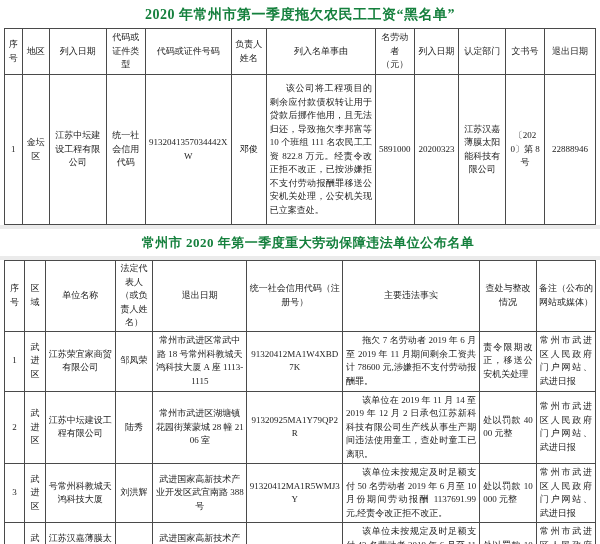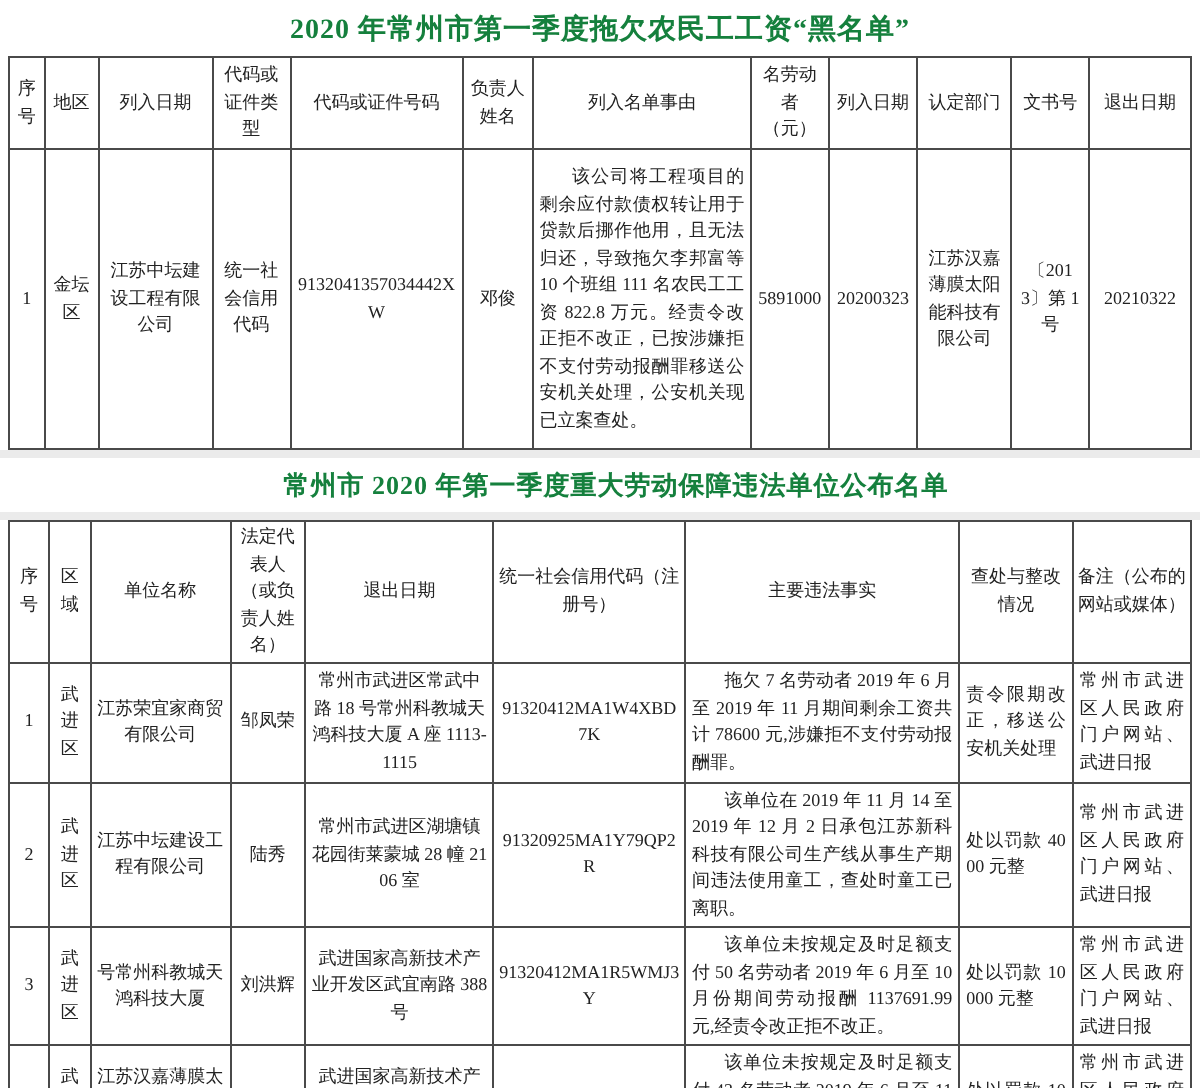--- a/index.html
+++ b/index.html
@@ -100,22 +100,22 @@
         <td>1</td>
         <td>金坛区</td>
         <td>江苏中坛建设工程有限公司</td>
         <td>统一社会信用代码</td>
         <td>9132041357034442XW</td>
         <td>邓俊</td>
         <td class="justify">该公司将工程项目的剩余应付款债权转让用于贷款后挪作他用，且无法归还，导致拖欠李邦富等 10 个班组 111 名农民工工资 822.8 万元。经责令改正拒不改正，已按涉嫌拒不支付劳动报酬罪移送公安机关处理，公安机关现已立案查处。</td>
         <td>5891000</td>
         <td>20200323</td>
         <td>江苏汉嘉薄膜太阳能科技有限公司</td>
-        <td>〔2013〕第 1 号</td>
-        <td>20210322</td>
+        <td>〔2020〕第 8 号</td>
+        <td>22888946</td>
       </tr>
     </tbody>
   </table>
 
   <div class="scan-band"></div>
 
   <div class="doc-title second">常州市 2020 年第一季度重大劳动保障违法单位公布名单</div>
 
   <div class="scan-band"></div>
 

